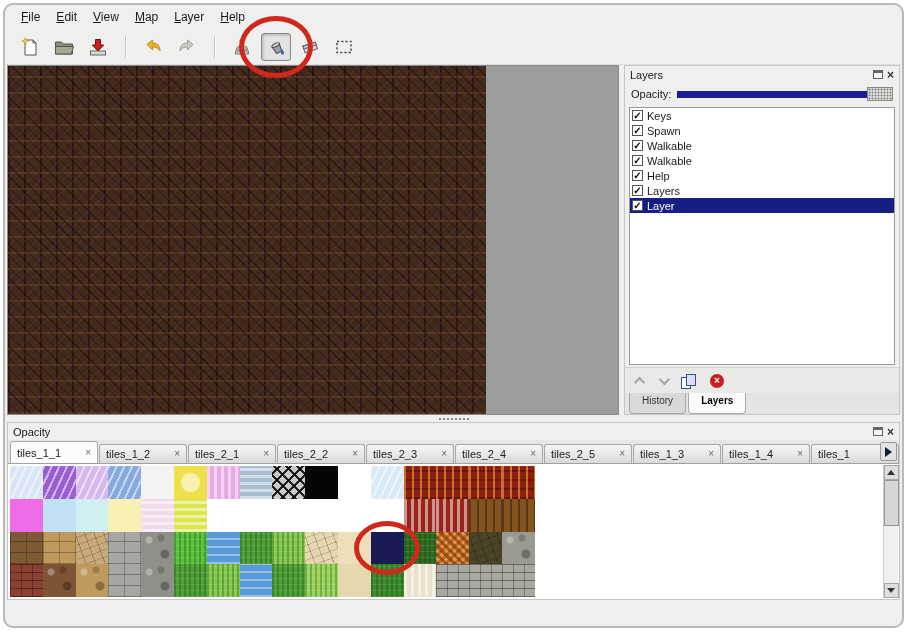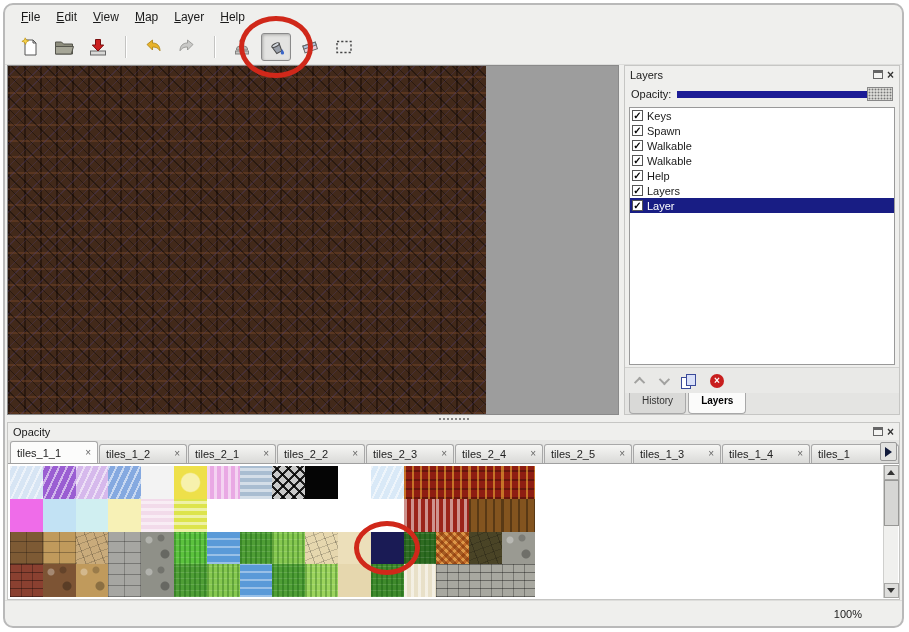--- a/index.html
+++ b/index.html
@@ -399,17 +399,14 @@
         <div class="vtrack">
             <div class="vthumb"></div>
           </div>
         <div class="varrow">
             <span class="tri-down"></span>
           </div>
       </div>
     </div>
   </div>
 
-  <div class="statusbar">
-    <span>100%</span>
-  </div>
 
 </div>
 
 </body></html>

